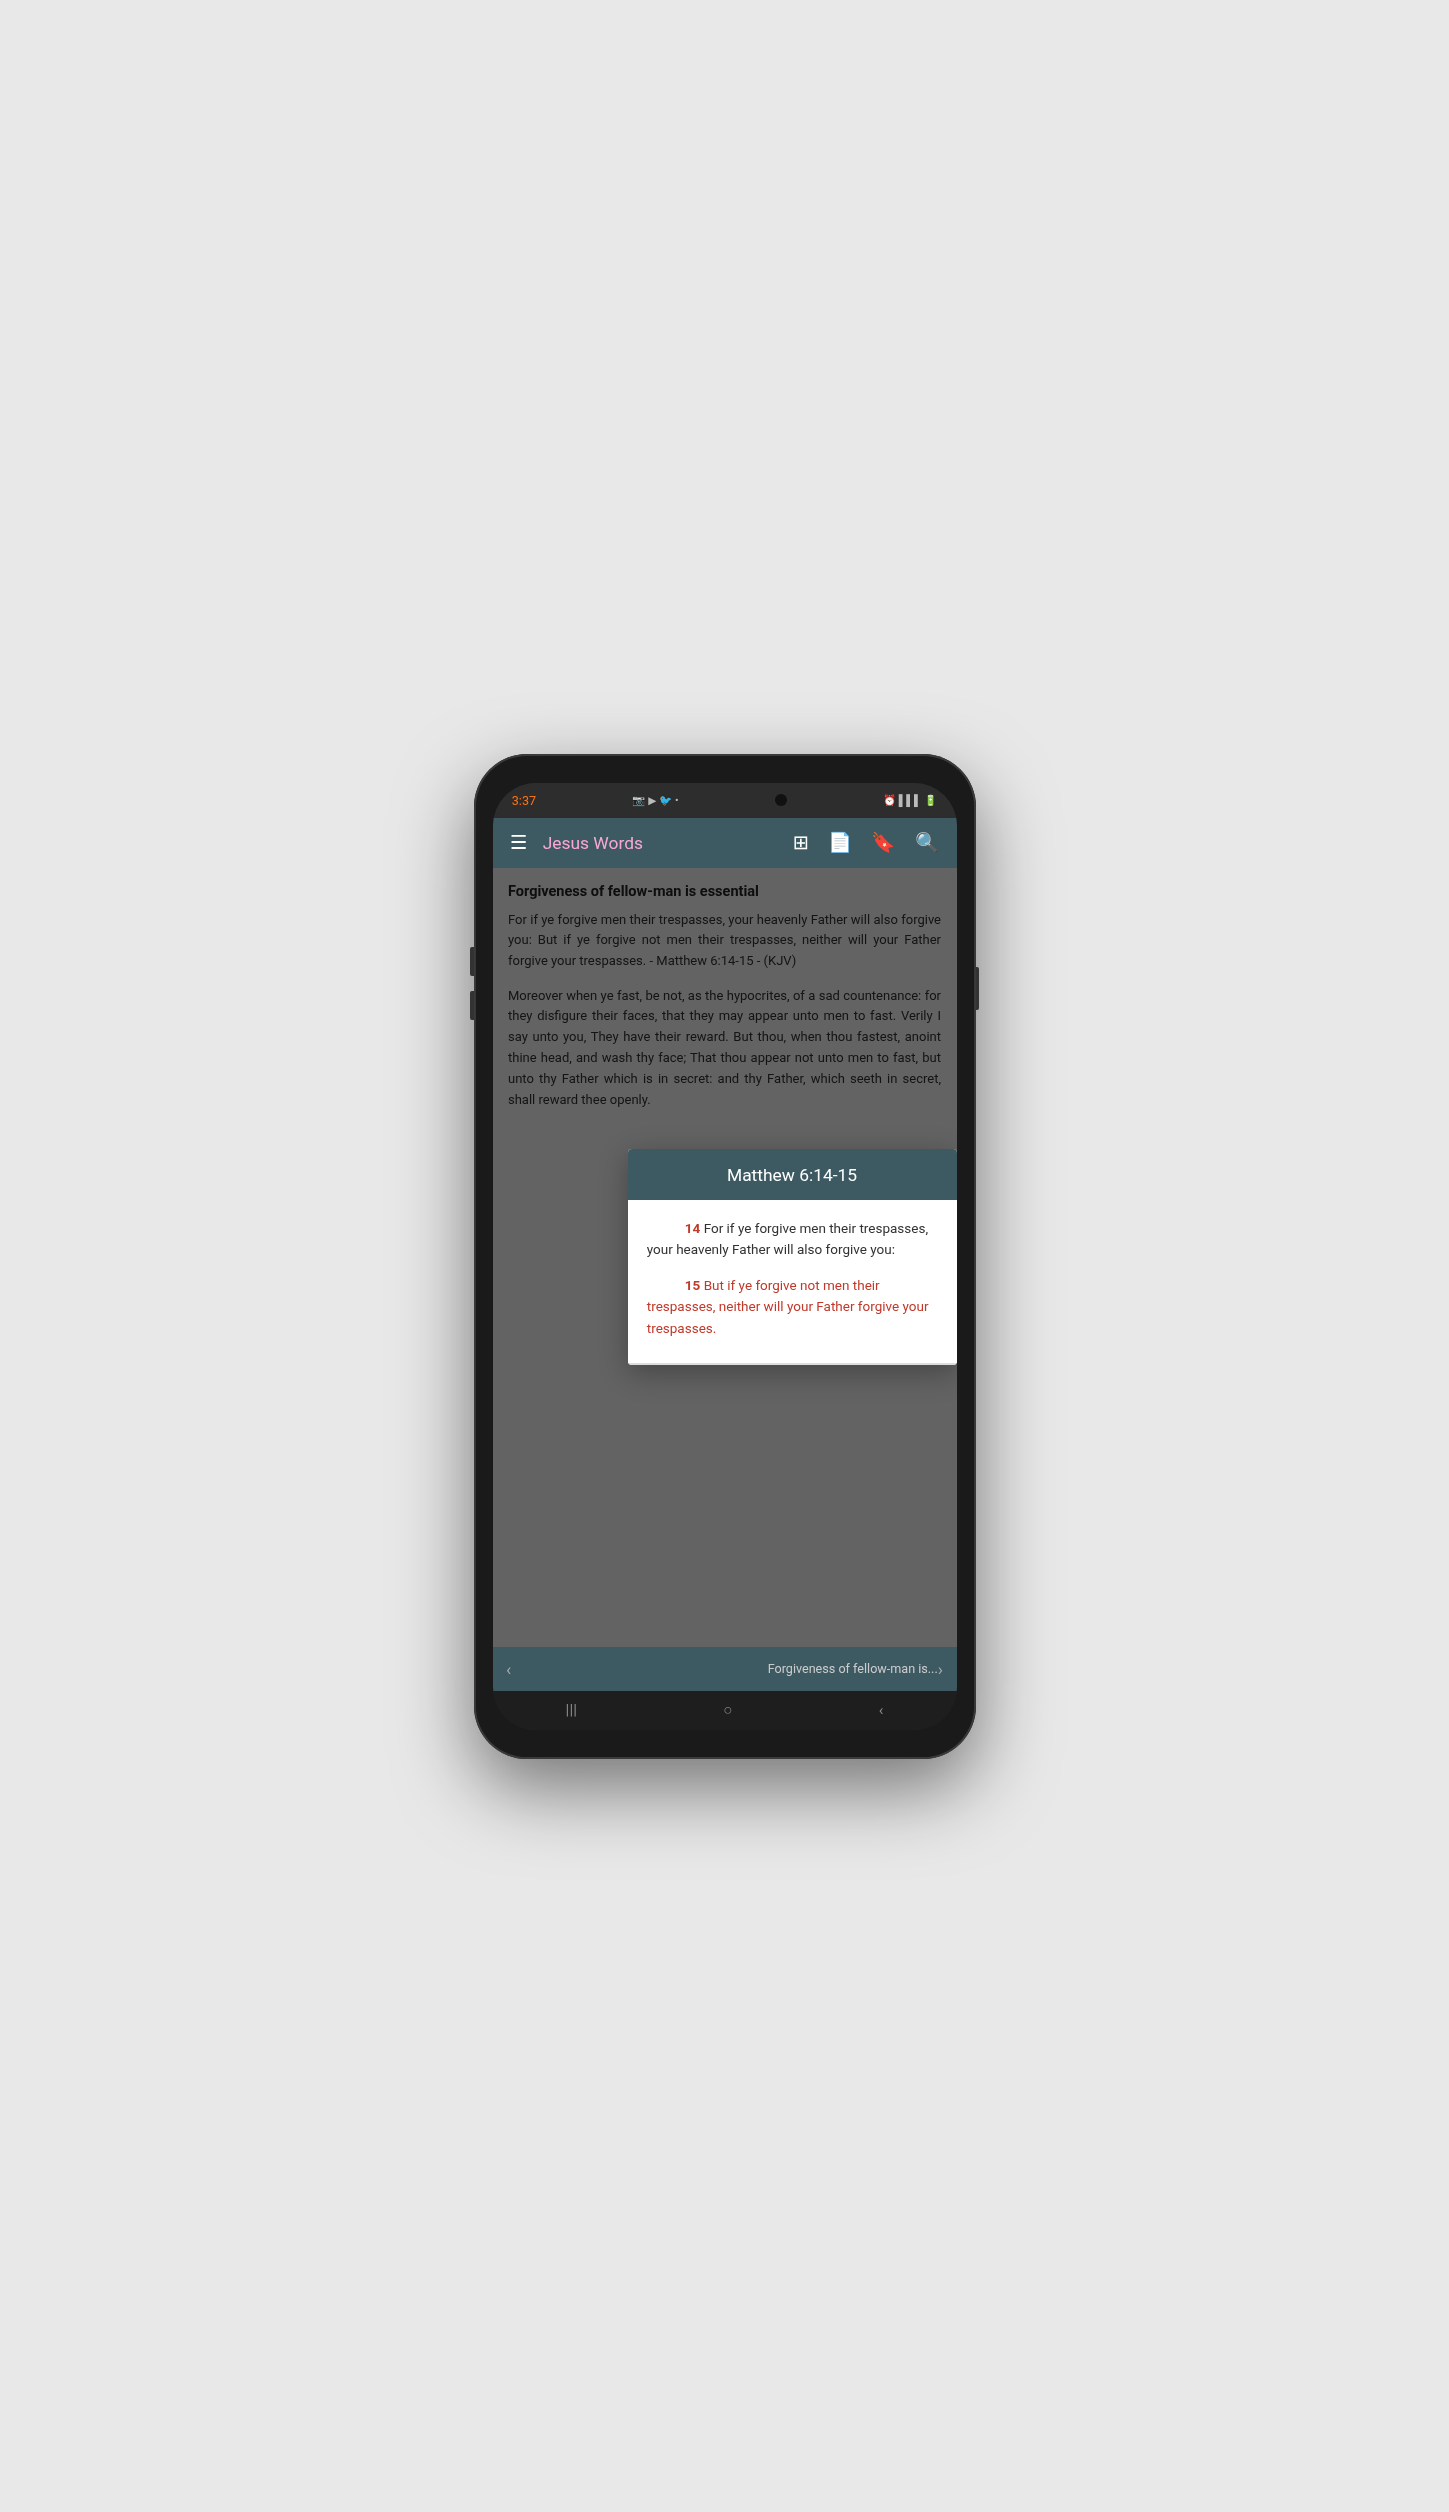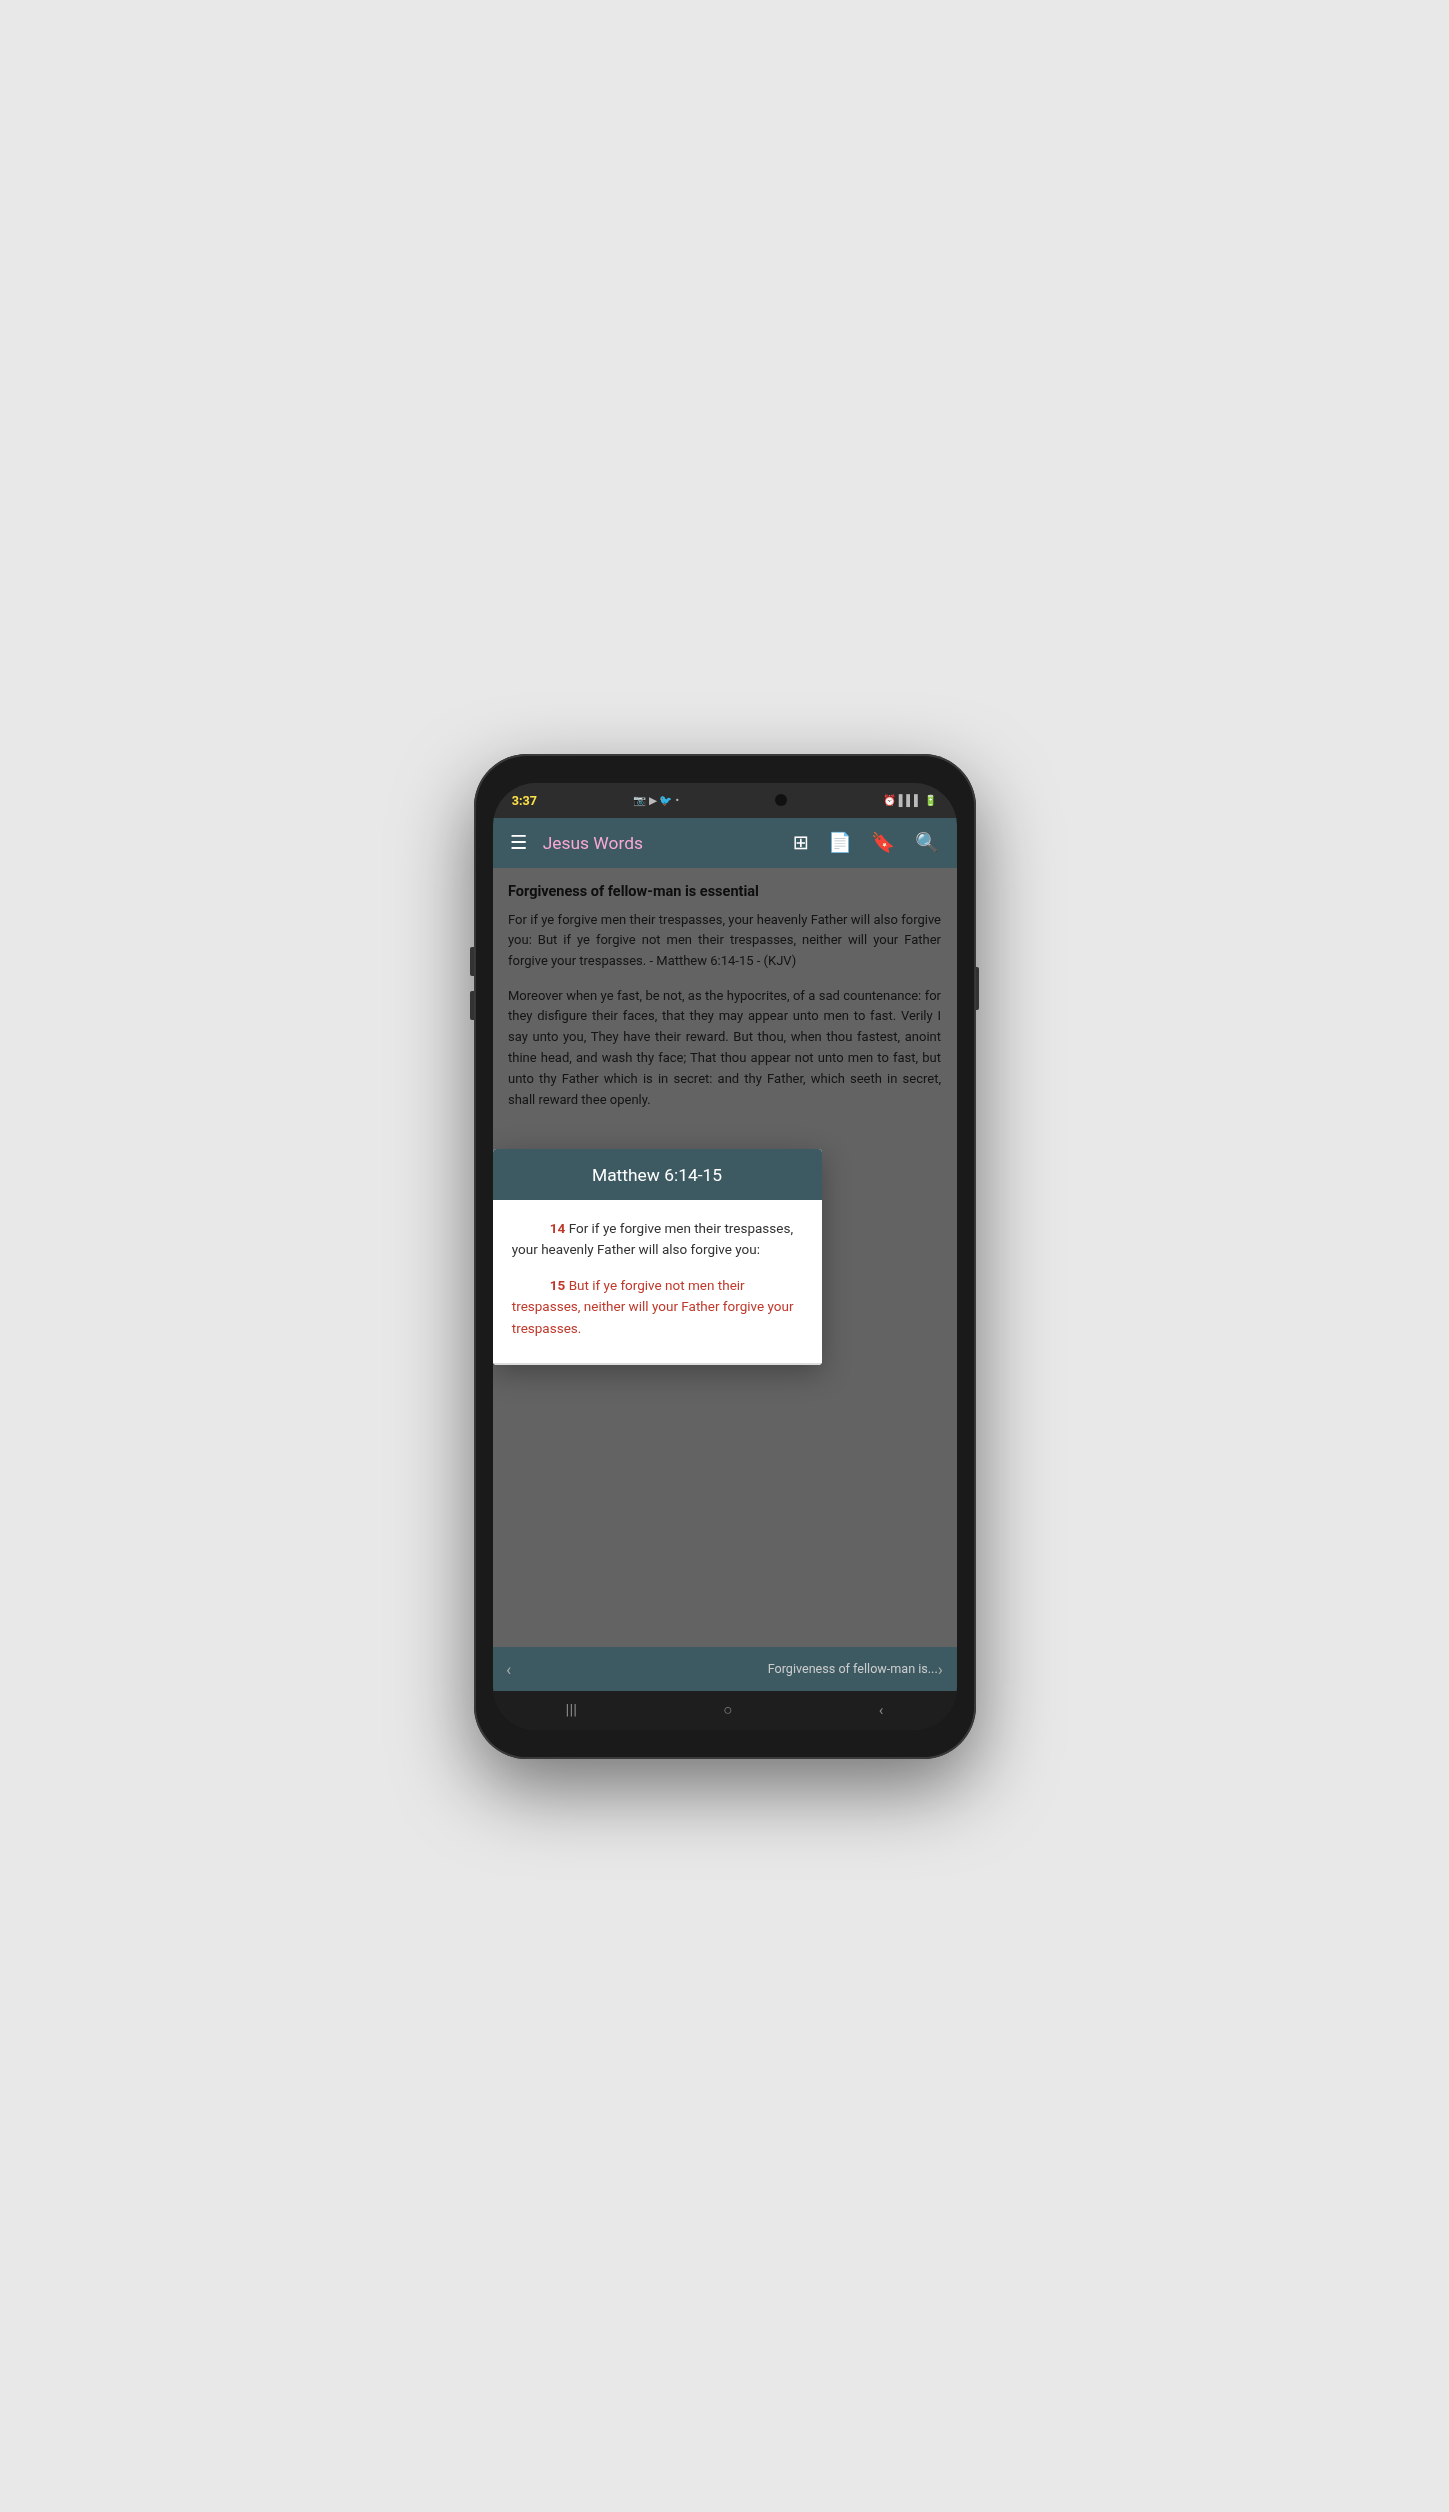--- a/index.html
+++ b/index.html
@@ -40,23 +40,23 @@
       background: #2d2d2d;
       height: 35px;
       display: flex;
       align-items: center;
       justify-content: space-between;
       padding: 0 19.3px;
       flex-shrink: 0;
     }
 
     .status-time {
-      color: #fde047;
+      color: #f97316;
       font-size: 12.6px;
-      font-weight: 700;
+      font-weight: 400;
     }
 
     .camera-notch {
       width: 11.6px;
       height: 11.6px;
       background: #111;
       border-radius: 50%;
     }
 
     
@@ -114,21 +114,21 @@
       margin-bottom: 13.5px;
     }
 
     
     .modal-overlay {
       position: absolute;
       top: 0; left: 0; right: 0; bottom: 0;
       background: rgba(0,0,0,0.45);
       display: flex;
       align-items: center;
-      justify-content: flex-start;
+      justify-content: flex-end;
     }
 
     .modal {
       background: #fff;
       width: 329px;
       border-radius: 3.9px;
       overflow: hidden;
       box-shadow: 0 7.7px 29px rgba(0,0,0,0.3);
     }
 

